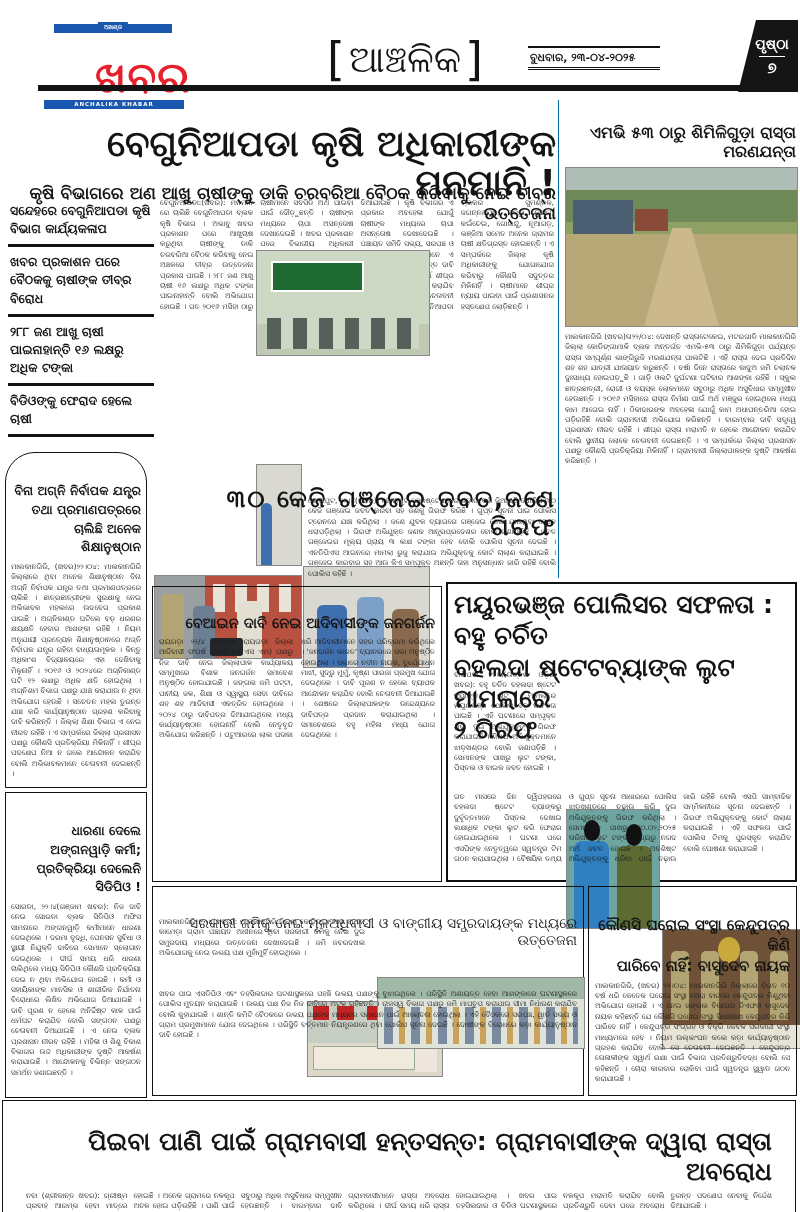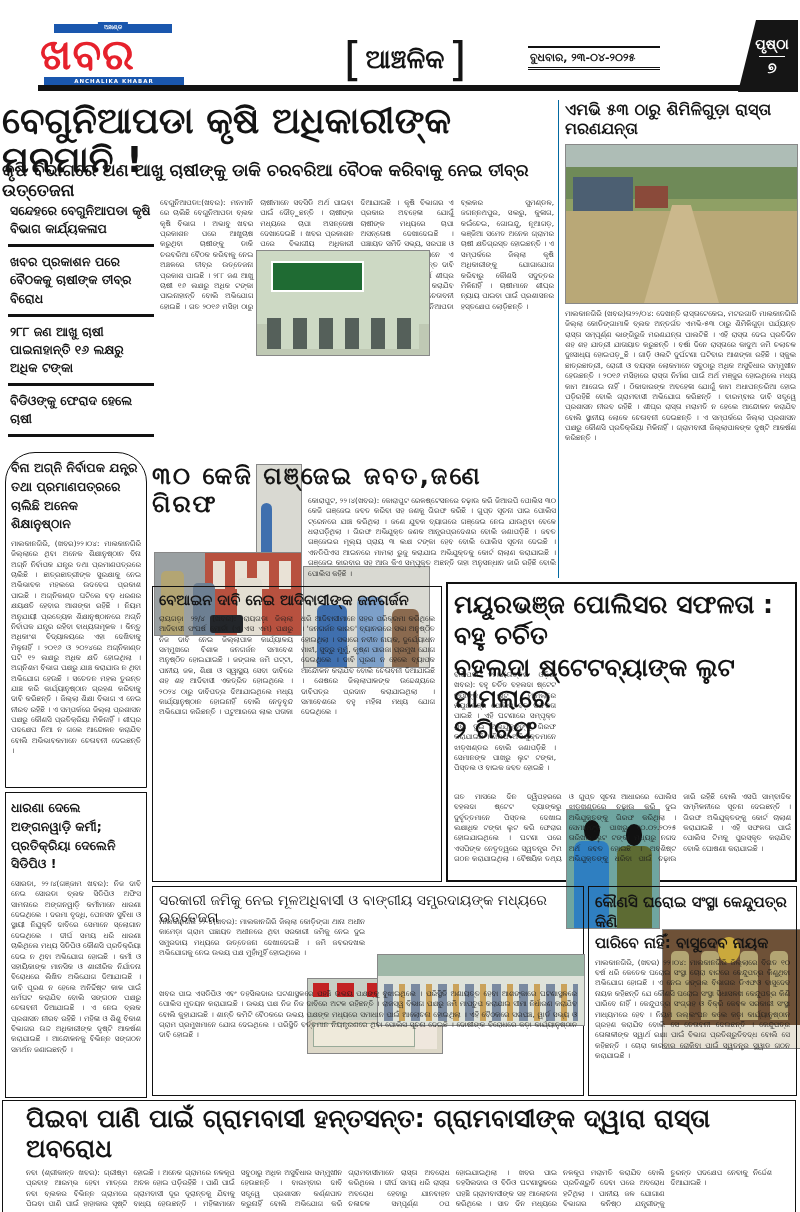--- a/index.html
+++ b/index.html
@@ -2,35 +2,35 @@
 <html><head>
 <meta charset="utf-8">
 <style>
   html,body{margin:0;padding:0;background:#e9e9e9;}
   .page{
     position:relative;width:800px;height:1212px;margin:0 auto;
     background:#ffffff;overflow:hidden;
     font-family:"DejaVu Sans","Liberation Sans",sans-serif;color:#141414;
   }
   .abs{position:absolute;}
-  .ctr{text-align:left;}
+  .ctr{text-align:right;margin-top:23px;}
   .preline{white-space:pre-line;}
   .bodytxt{font-size:7.3px;line-height:1.42;text-align:justify;color:#1c1c1c;overflow:hidden;word-break:break-word;}
   .clip{overflow:hidden;}
 
   
   .logo-bar{background:#1a57ae;height:9px;position:relative;}
   .logo-bar .tag{position:absolute;left:50%;top:-2px;transform:translateX(-50%);
      background:#1a57ae;color:#fff;font-size:6px;line-height:10px;padding:0 6px;font-weight:700;}
   .logo-word{color:#e6212c;font-size:42px;font-weight:800;line-height:44px;letter-spacing:1px;
      text-shadow:1px 1px 0 #fff,-1px -1px 0 #fff;}
   .logo-bar2{background:#1a57ae;height:9px;color:#fff;font-size:5.5px;line-height:9px;text-align:center;font-weight:700;letter-spacing:1px;}
   .section-wrap{display:flex;align-items:center;justify-content:center;gap:4px;}
   .bracket{font-size:46px;font-weight:400;line-height:40px;}
-  .section-name{font-size:26px;font-weight:700;text-align:center;}
+  .section-name{font-size:37px;font-weight:400;text-align:center;}
   .dateline{font-size:11px;font-weight:700;border-top:2px solid #111;border-bottom:3px double #111;padding:3px 2px;text-align:left;}
   .header-rule{background:#131313;height:6px;}
   .page-badge{background:#151515;color:#fff;clip-path:polygon(30% 0,100% 0,100% 100%,0 100%);
      display:flex;flex-direction:column;align-items:center;justify-content:center;}
   .page-badge .lbl{font-size:14px;font-weight:700;padding-left:8px;}
   .page-badge .sep{width:26px;height:1px;background:#fff;margin:3px 0 2px 8px;}
   .page-badge .num{font-size:15px;font-weight:700;padding-left:8px;}
 
   
   .lead-head{font-size:36px;font-weight:800;line-height:1.08;}

